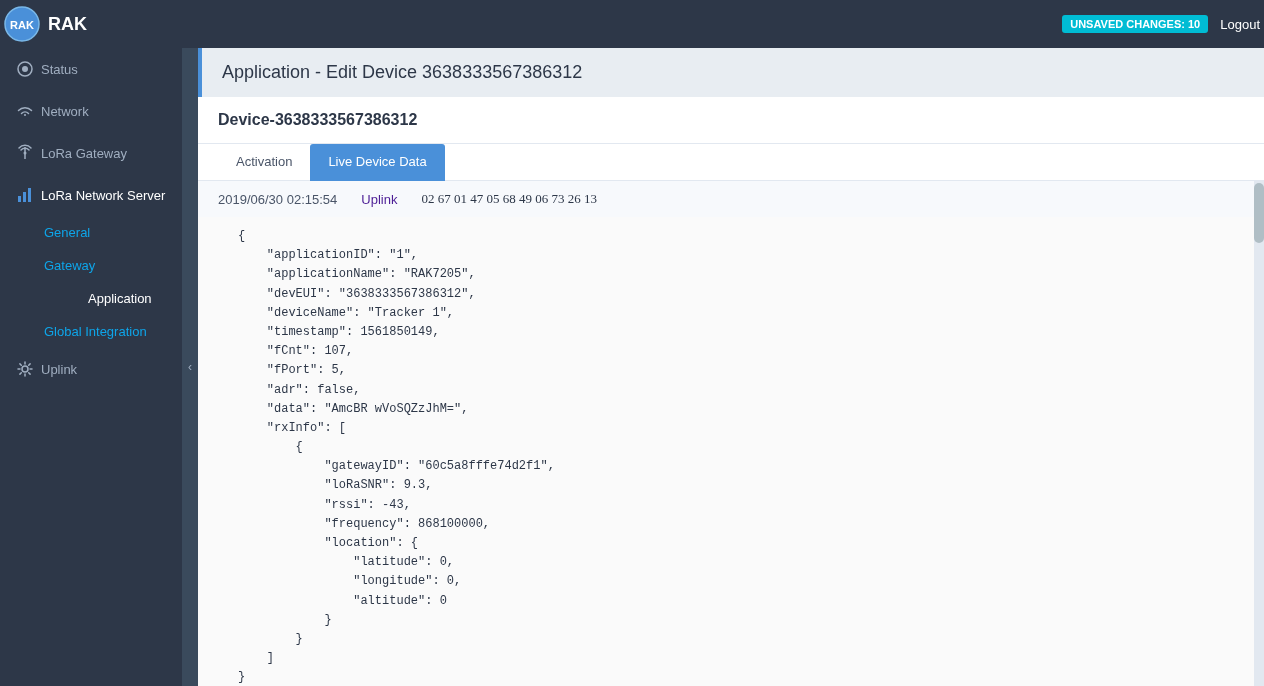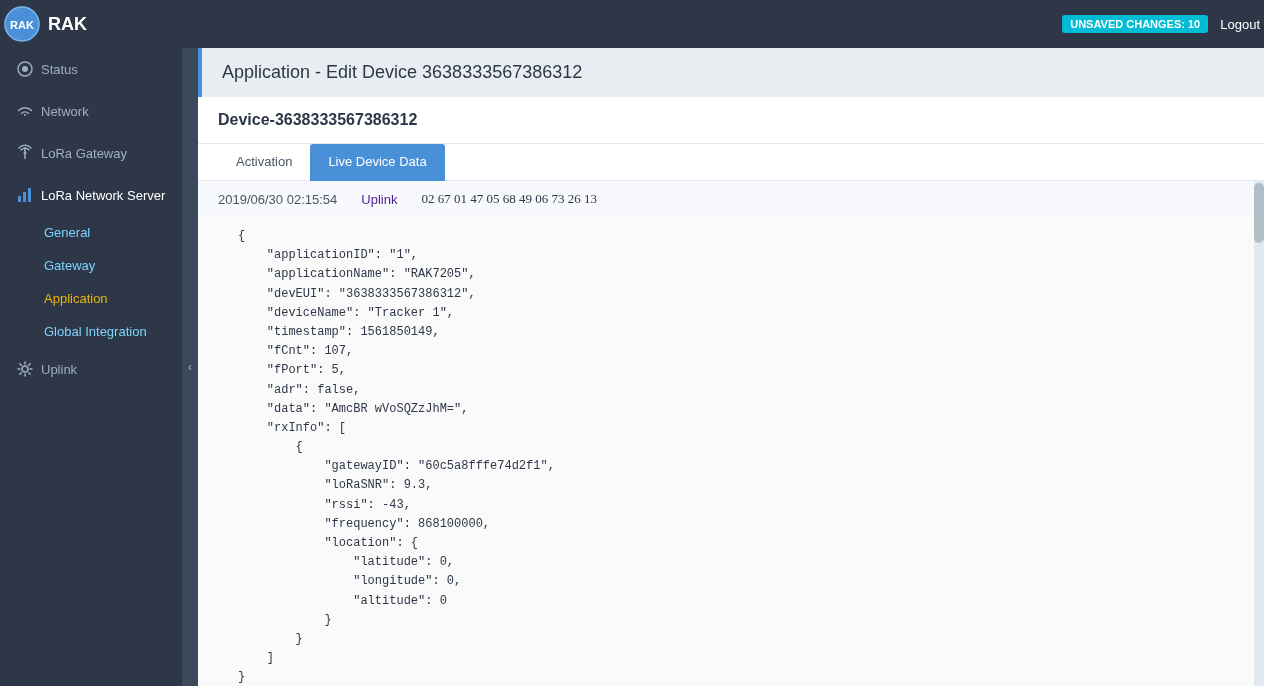--- a/index.html
+++ b/index.html
@@ -72,21 +72,21 @@
       font-size: 13px;
       transition: background 0.15s;
     }
     .sidebar-item.active { color: white; }
     .sidebar-item .icon { width: 18px; height: 18px; display: flex; align-items: center; justify-content: center; flex-shrink: 0; }
 
     .sidebar-sub-item {
       display: flex;
       align-items: center;
       padding: 9px 16px 9px 44px;
-      color: #7dd3fc;
+      color: #0ea5e9;
       cursor: pointer;
       font-size: 13px;
     }
     .sidebar-sub-item.active { color: white; }
 
     .sidebar-toggle {
       width: 16px;
       background: #3a4a5c;
       display: flex;
       align-items: center;
@@ -259,21 +259,21 @@
       <span style="color:white;">LoRa Network Server</span>
     </div>
 
     <div class="sidebar-sub-item">
       <span>General</span>
     </div>
     <div class="sidebar-sub-item">
       <span>Gateway</span>
     </div>
     <div class="sidebar-sub-item active">
-      <span style="color:#eab308;">Application</span>
+      <span style="color:#ffffff;margin-left:44px;">Application</span>
     </div>
     <div class="sidebar-sub-item">
       <span>Global Integration</span>
     </div>
 
     <div class="sidebar-item">
       <span class="icon">
         <svg width="18" height="18" viewBox="0 0 18 18">
             <circle cx="9" cy="9" r="3" stroke="#a0aec0" stroke-width="1.5" fill="none"></circle>
             <path d="M9 2v2M9 14v2M2 9h2M14 9h2M3.9 3.9l1.4 1.4M12.7 12.7l1.4 1.4M3.9 14.1l1.4-1.4M12.7 5.3l1.4-1.4" stroke="#a0aec0" stroke-width="1.5" stroke-linecap="round"></path>

